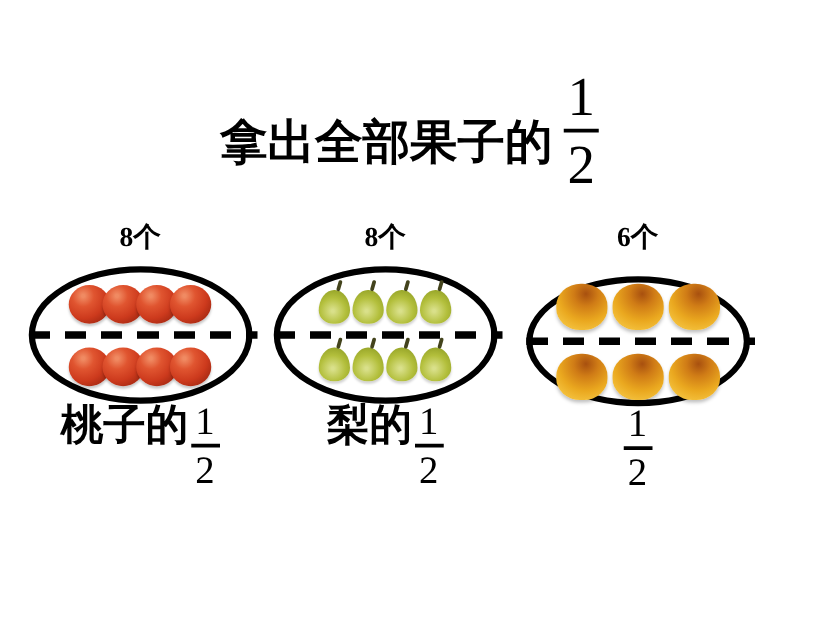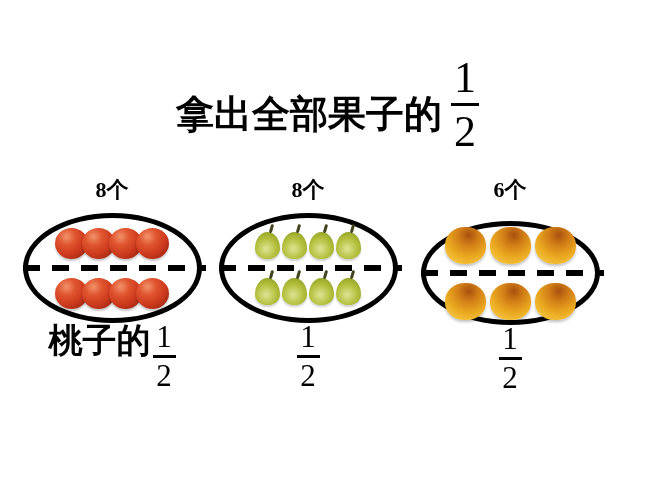--- a/index.html
+++ b/index.html
@@ -139,20 +139,21 @@
           <div class="fruit pear"></div>
         </div>
       <div class="row row-bottom">
           <div class="fruit pear"></div>
           <div class="fruit pear"></div>
           <div class="fruit pear"></div>
           <div class="fruit pear"></div>
         </div>
     </div>
     <div class="group-label">
+      <span>梨的</span>
       <span class="frac frac-sm">
         <span class="num">1</span>
         <span class="bar"></span>
         <span class="den">2</span>
       </span>
     </div>
   </div>
 
   <div class="group group-apple">
     <div class="count-label">6个</div>

